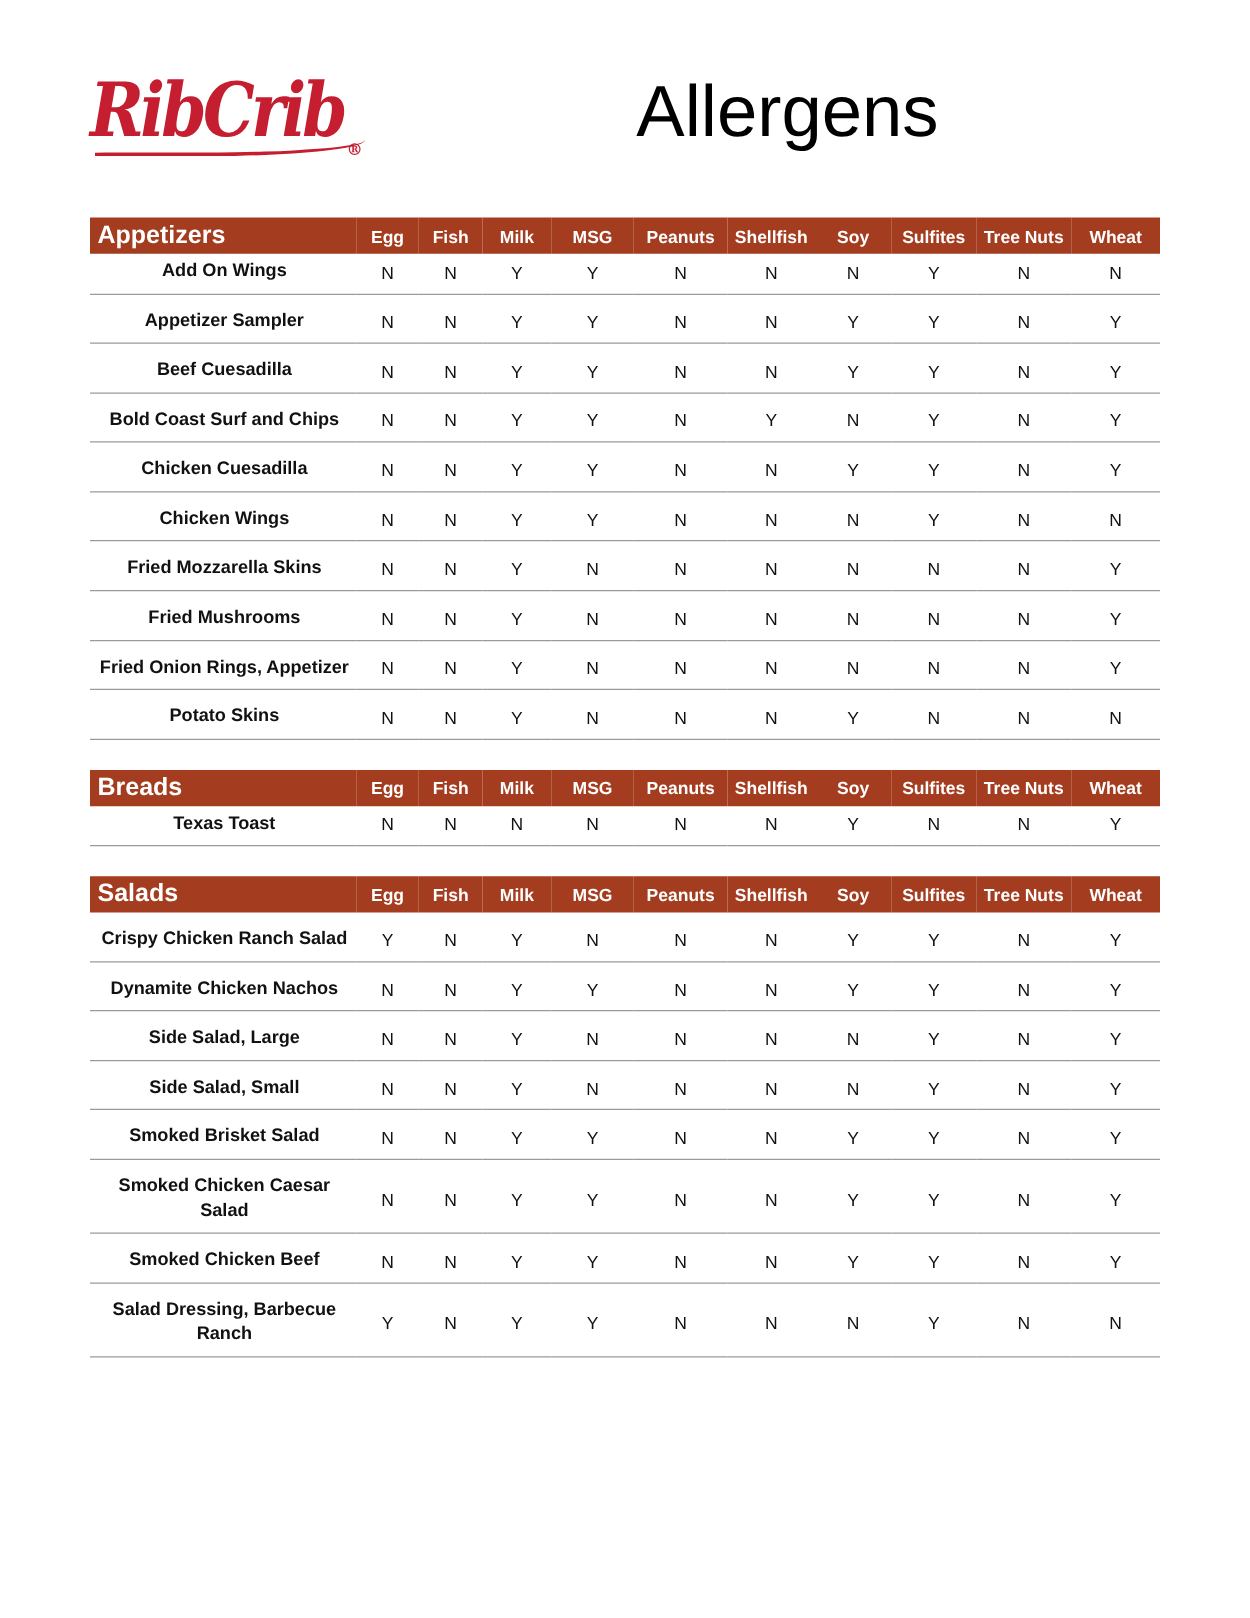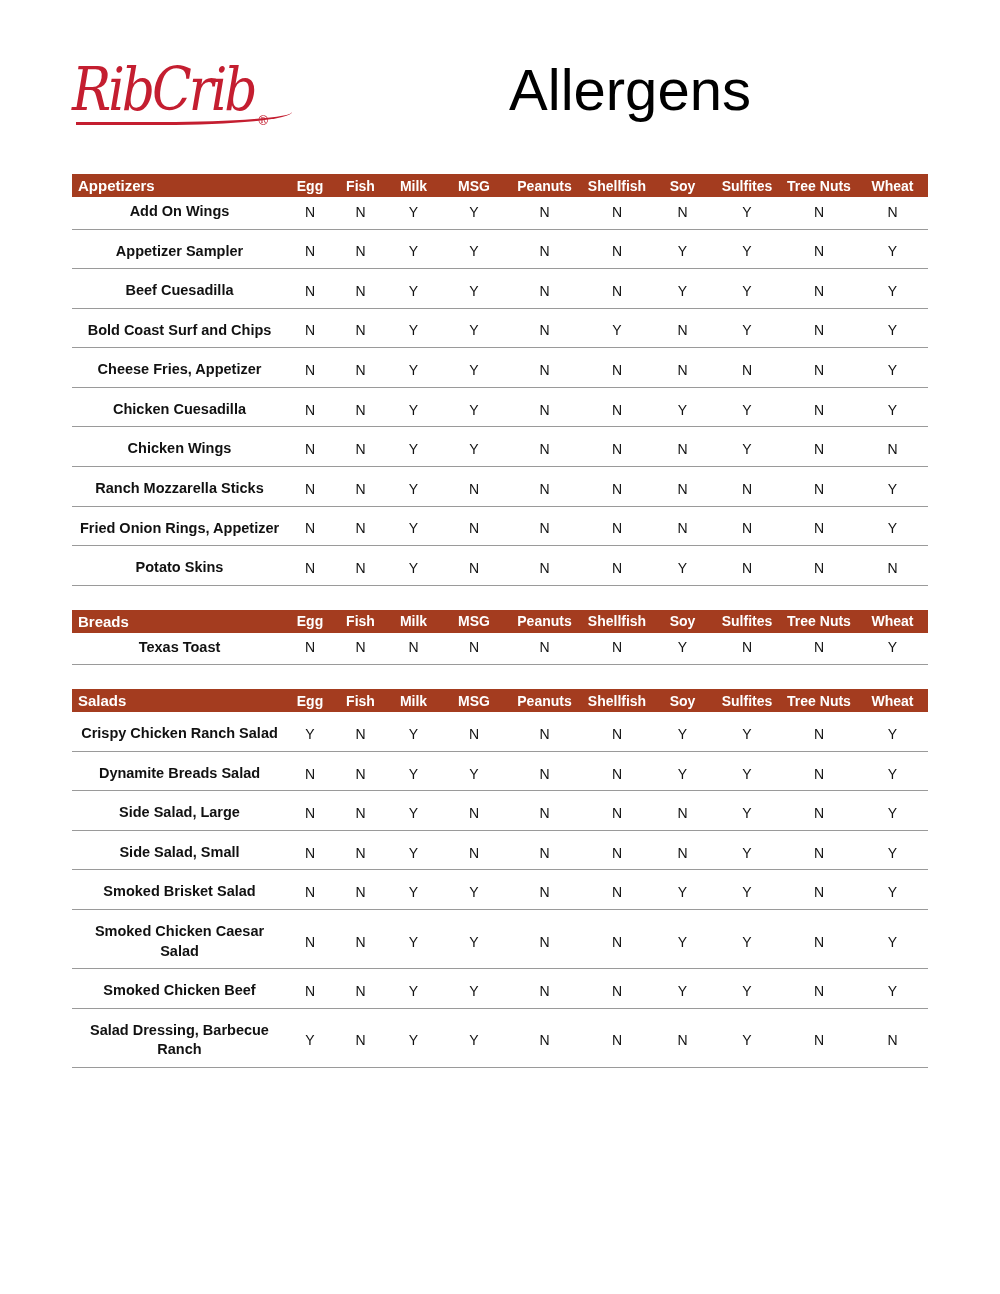--- a/index.html
+++ b/index.html
@@ -23,21 +23,21 @@
     align-items:center;
     margin-bottom:30px;
     height:110px;
   }
   .logo{
     width:260px;
     position:relative;
     color:var(--logo-red);
     font-family:"DejaVu Serif", serif;
     font-style:italic;
-    font-weight:normal;
+    font-weight:bold;
     font-size:52px;
     letter-spacing:-3px;
     line-height:1;
     white-space:nowrap;
   }
   .logo .logo-text{
     display:inline-block;
     transform:scaleY(1.15);
   }
   .logo .logo-reg{
@@ -78,21 +78,21 @@
     background:var(--accent);
     color:#fff;
     font-weight:bold;
     padding:3px 4px;
     font-size:14px;
     text-align:center;
     vertical-align:middle;
   }
   tr.section-header-row th.section-name{
     text-align:left;
-    font-size:15px;
+    font-size:20px;
     padding-left:6px;
   }
   tr.data-row td{
     border-bottom:1px solid var(--rule);
     padding:12px 2px 7px 2px;
     vertical-align:middle;
     font-size:14px;
     text-align:center;
   }
   tr.data-row td.item-name{
@@ -198,33 +198,20 @@
             <td>Y</td>
             <td>Y</td>
             <td>N</td>
             <td>Y</td>
             <td>N</td>
             <td>Y</td>
             <td>N</td>
             <td>Y</td>
           </tr>
           <tr class="data-row">
-            <td class="item-name">Cheese Fries, Appetizer</td>
-            <td>N</td>
-            <td>N</td>
-            <td>Y</td>
-            <td>Y</td>
-            <td>N</td>
-            <td>N</td>
-            <td>N</td>
-            <td>N</td>
-            <td>N</td>
-            <td>Y</td>
-          </tr>
-          <tr class="data-row">
             <td class="item-name">Chicken Cuesadilla</td>
             <td>N</td>
             <td>N</td>
             <td>Y</td>
             <td>Y</td>
             <td>N</td>
             <td>N</td>
             <td>Y</td>
             <td>Y</td>
             <td>N</td>
@@ -237,21 +224,34 @@
             <td>Y</td>
             <td>Y</td>
             <td>N</td>
             <td>N</td>
             <td>N</td>
             <td>Y</td>
             <td>N</td>
             <td>N</td>
           </tr>
           <tr class="data-row">
-            <td class="item-name">Ranch Mozzarella Sticks</td>
+            <td class="item-name">Fried Mozzarella Skins</td>
+            <td>N</td>
+            <td>N</td>
+            <td>Y</td>
+            <td>N</td>
+            <td>N</td>
+            <td>N</td>
+            <td>N</td>
+            <td>N</td>
+            <td>N</td>
+            <td>Y</td>
+          </tr>
+          <tr class="data-row">
+            <td class="item-name">Fried Mushrooms</td>
             <td>N</td>
             <td>N</td>
             <td>Y</td>
             <td>N</td>
             <td>N</td>
             <td>N</td>
             <td>N</td>
             <td>N</td>
             <td>N</td>
             <td>Y</td>
@@ -366,21 +366,21 @@
             <td>Y</td>
             <td>N</td>
             <td>N</td>
             <td>N</td>
             <td>Y</td>
             <td>Y</td>
             <td>N</td>
             <td>Y</td>
           </tr>
           <tr class="data-row">
-            <td class="item-name">Dynamite Breads Salad</td>
+            <td class="item-name">Dynamite Chicken Nachos</td>
             <td>N</td>
             <td>N</td>
             <td>Y</td>
             <td>Y</td>
             <td>N</td>
             <td>N</td>
             <td>Y</td>
             <td>Y</td>
             <td>N</td>
             <td>Y</td>

